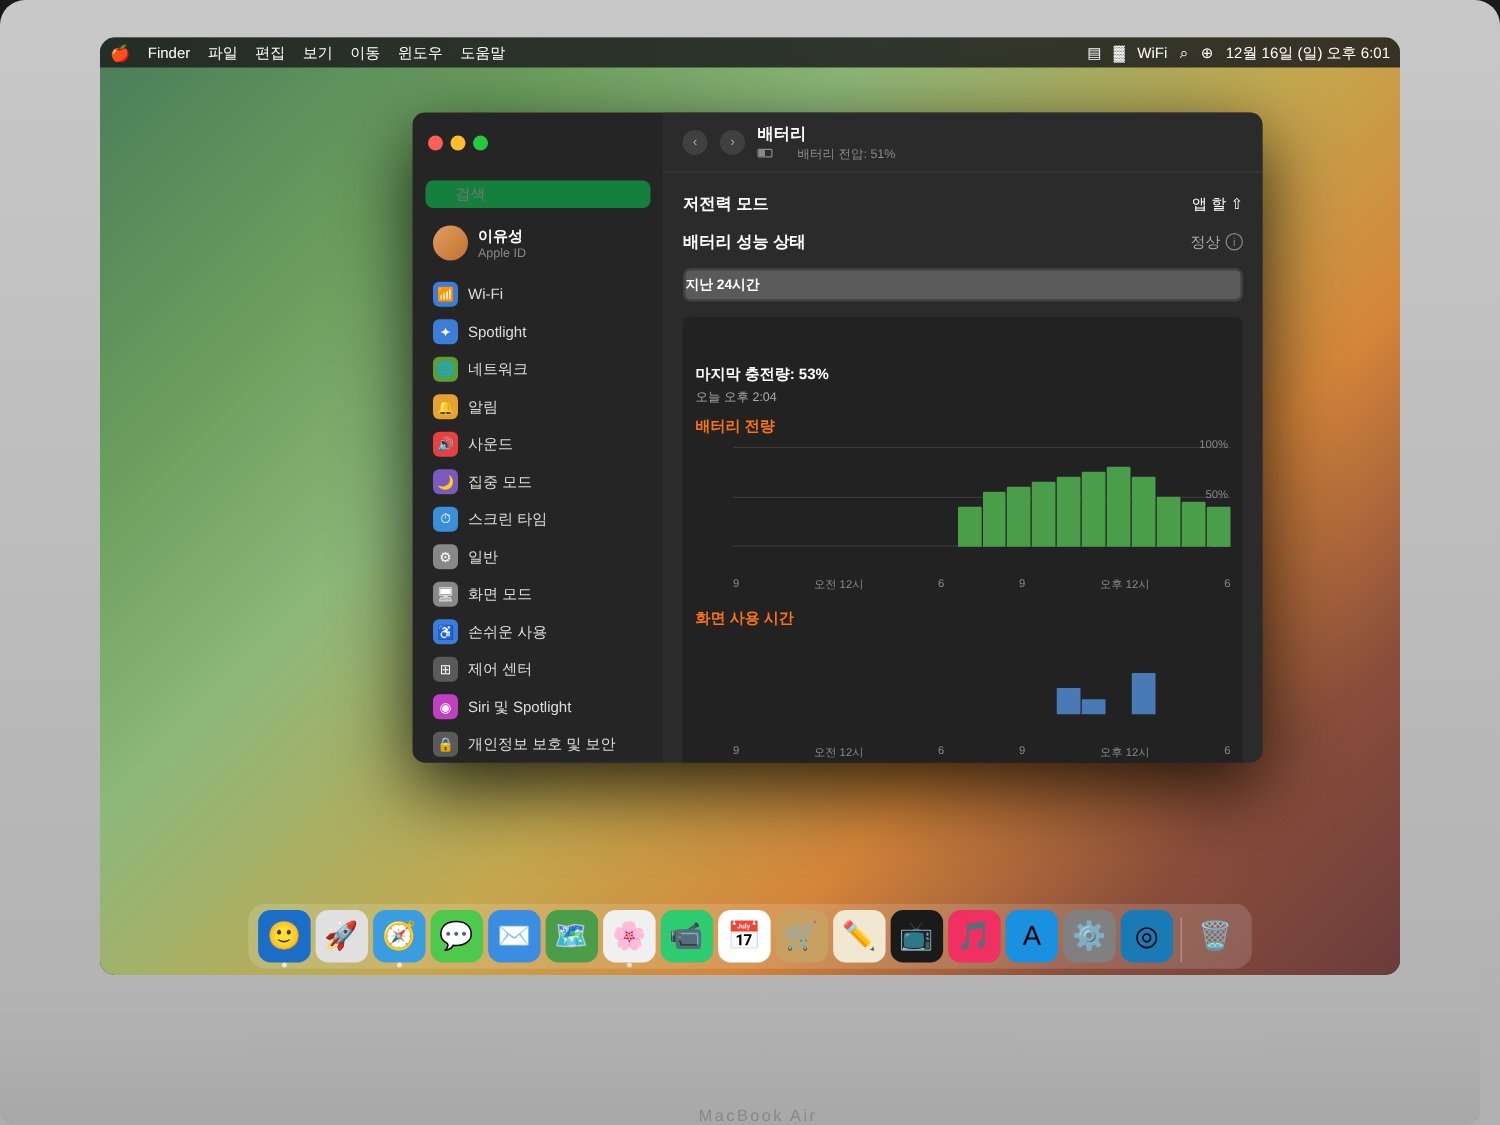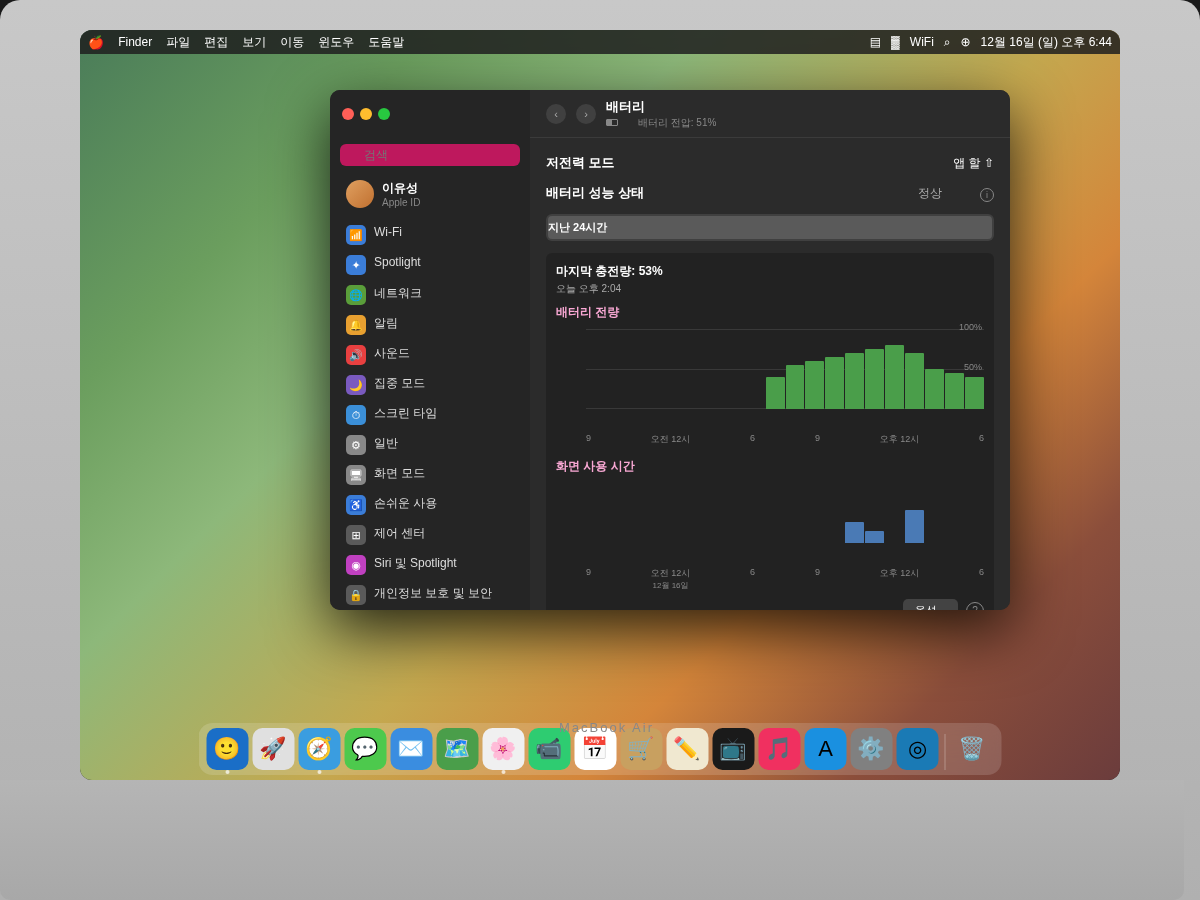--- a/index.html
+++ b/index.html
@@ -113,21 +113,21 @@
     .btn-min { background: #ffbd2e; }
     .btn-max { background: #28c840; }
 
     
     .sidebar-search {
       padding: 6px 10px;
       background: #252525;
     }
     .search-input-box {
       width: 100%;
-      background: #be185d;
+      background: #15803d;
       border-radius: 6px;
       border: none;
       padding: 4px 20px 4px 24px;
       color: #ccc;
       font-size: 12px;
       position: relative;
     }
     .search-wrapper {
       position: relative;
     }
@@ -139,20 +139,21 @@
       color: #888;
       font-size: 11px;
     }
 
     
     .sidebar-list {
       padding: 4px 0;
     }
     .sidebar-item {
       display: flex;
+      align-items: center;
       gap: 8px;
       padding: 5px 12px;
       cursor: pointer;
       border-radius: 6px;
       margin: 0 4px;
     }
     .sidebar-icon {
       width: 20px;
       height: 20px;
       border-radius: 5px;
@@ -285,35 +286,36 @@
 
     
     .chart-container {
       background: rgba(0,0,0,0.2);
       border-radius: 6px;
       padding: 10px;
       margin-bottom: 16px;
     }
     .chart-info-row {
       margin-bottom: 8px;
+      margin-top: 28px;
     }
     .chart-info-title {
       font-size: 12px;
       color: #fff;
       font-weight: 600;
       margin-bottom: 2px;
     }
     .chart-info-sub {
       font-size: 10px;
       color: #aaa;
     }
     .chart-section-label {
       font-size: 12px;
       font-weight: 600;
-      color: #f9a8d4;
+      color: #f97316;
       margin-bottom: 8px;
     }
 
     
     .bar-chart {
       position: relative;
       height: 100px;
       margin-bottom: 4px;
     }
     .chart-grid {
@@ -438,21 +440,21 @@
     
     .laptop-bottom {
       position: absolute;
       bottom: 0;
       left: 0;
       right: 16px;
       height: 120px;
       background: linear-gradient(180deg, #b5b5b5 0%, #a8a8a8 100%);
       border-radius: 0 0 10px 10px;
       display: flex;
-      align-items: flex-start;
+      align-items: flex-end;
       justify-content: center;
       padding-left: 29px;
     }
     .macbook-label {
       font-size: 13px;
       color: #888;
       letter-spacing: 2px;
       font-weight: 300;
       margin-top: -60px;
     }
@@ -498,21 +500,21 @@
           <span class="menubar-item">이동</span>
           <span class="menubar-item">윈도우</span>
           <span class="menubar-item">도움말</span>
         </div>
         <div class="menubar-right">
           <span class="menubar-icon">▤</span>
           <span class="menubar-icon">▓</span>
           <span class="menubar-icon">WiFi</span>
           <span class="menubar-icon">⌕</span>
           <span class="menubar-icon">⊕</span>
-          <span class="menubar-item">12월 16일 (일) 오후 6:44</span>
+          <span class="menubar-item">12월 16일 (일) 오후 6:01</span>
         </div>
       </div>
 
       <div class="sysprefs-window">
 
         <div class="sidebar">
 
           <div style="height:48px; display:flex; align-items:center; padding:0 12px; gap:6px; background:#252525;">
             <div class="traffic-btn btn-close"></div>
             <div class="traffic-btn btn-min"></div>
@@ -649,21 +651,21 @@
 
             <div class="section-row">
               <span class="section-label">저전력 모드</span>
               <span class="section-control">
                 <span>앱 할 ⇧</span>
               </span>
             </div>
 
             <div class="section-row">
               <span class="section-label">배터리 성능 상태</span>
-              <span style="display:flex; align-items:flex-end;gap:34px;">
+              <span style="display:flex; align-items:center;">
                 <span class="status-normal">정상</span>
                 <span class="info-icon">i</span>
               </span>
             </div>
 
             <div class="tab-group">
               <div class="tab-btn active">지난 24시간</div>
             </div>
 
             <div class="chart-container">

